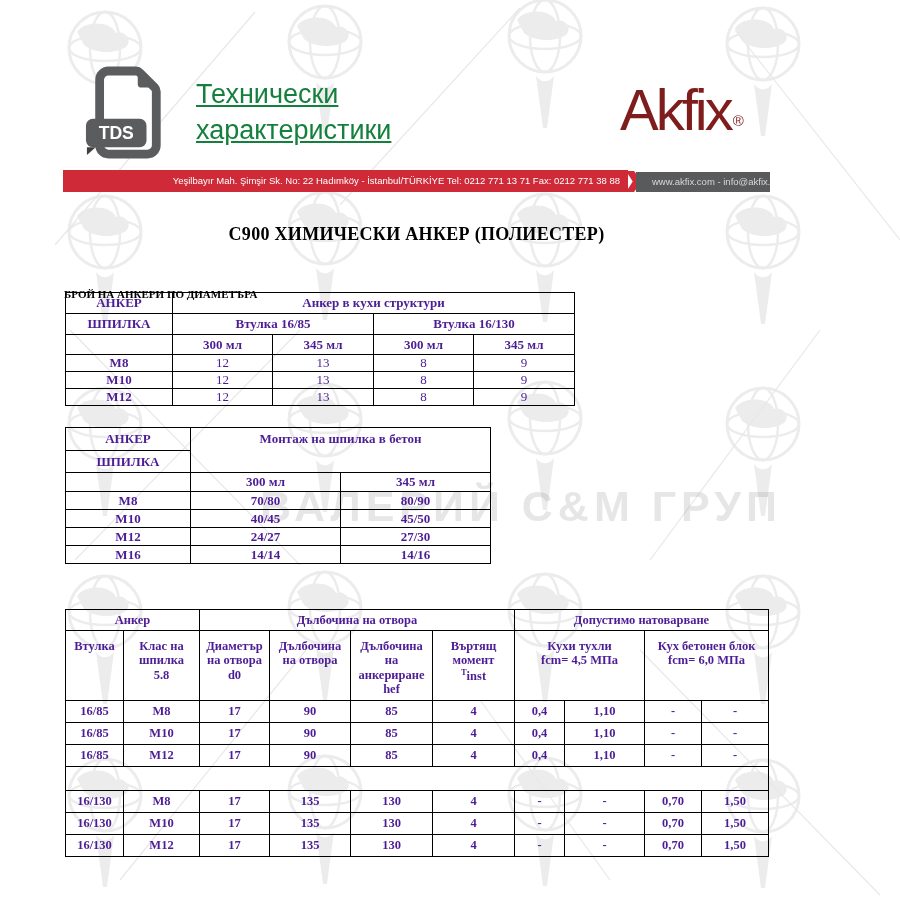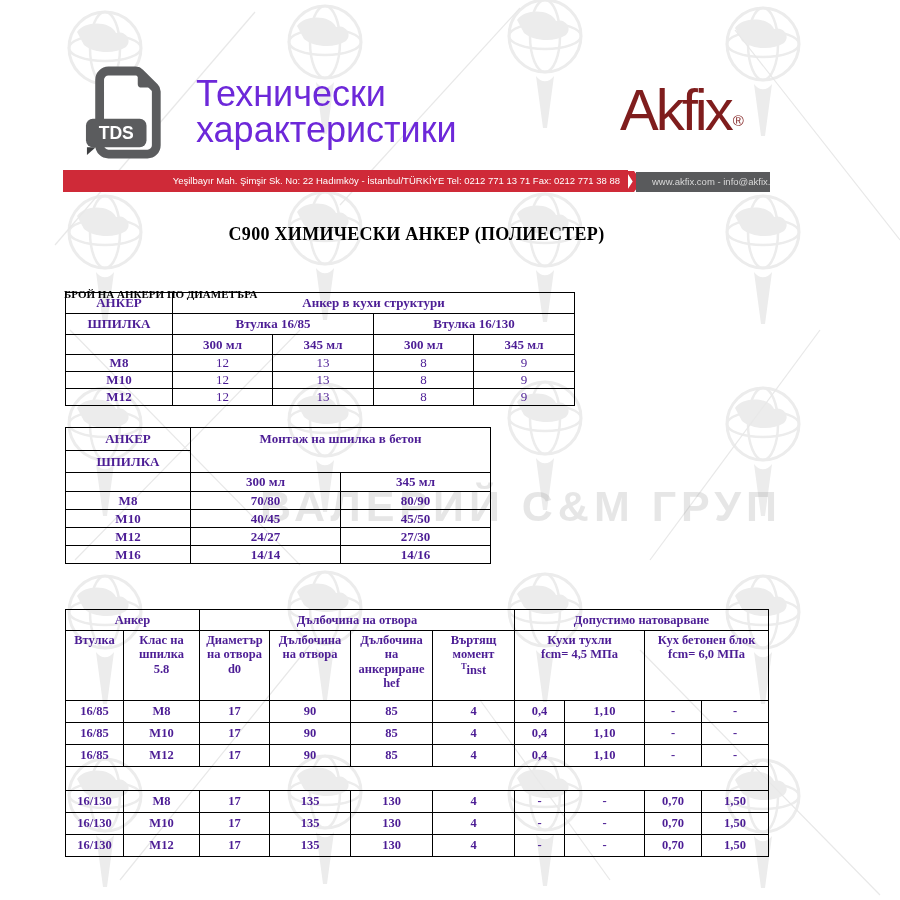--- a/index.html
+++ b/index.html
@@ -9,22 +9,22 @@
   
   .bg-svg{position:absolute;left:0;top:0;width:900px;height:900px;z-index:0;}
   .wm-text{position:absolute;left:244px;top:482px;z-index:0;
            font-family:"Liberation Sans",sans-serif;font-weight:bold;
            font-size:43px;letter-spacing:5px;color:#909090;opacity:.22;white-space:nowrap;margin-left:16px;}
 
   .fg{position:absolute;left:0;top:0;width:900px;height:900px;z-index:1;}
 
   
   .tds-icon{position:absolute;left:84px;top:64px;}
-  .doc-type{position:absolute;left:196px;top:76px;font-size:36px;line-height:36px;
-            color:#6d28d9;white-space:pre-line;}
+  .doc-type{position:absolute;left:196px;top:76px;font-size:27px;line-height:36px;
+            color:#15803d;white-space:pre-line;text-decoration:underline;}
   .brand{position:absolute;left:620px;top:80px;font-size:58px;font-weight:normal;
          color:#7f1d1d;letter-spacing:-3px;line-height:60px;}
   .brand .reg{font-size:15px;letter-spacing:0;position:relative;top:-4px;margin-left:2px;}
   .bar-red{position:absolute;left:63px;top:170px;width:565px;height:22px;background:#cf2a38;
            color:#ffffff;font-size:9.5px;line-height:22px;text-align:right;padding-right:8px;
            box-sizing:border-box;white-space:nowrap;overflow:hidden;}
   .bar-gray{position:absolute;left:636px;top:172px;width:134px;height:20px;background:#595a5c;
             color:#d8d8d8;font-size:9.5px;line-height:20px;padding-left:16px;
             box-sizing:border-box;white-space:nowrap;overflow:hidden;}
   .chevron{position:absolute;left:626px;top:171px;width:16px;height:21px;background:#cf2a38;
@@ -44,21 +44,21 @@
 
   .t1{position:absolute;left:65px;top:292px;font-size:13px;}
   .t1 .hr td{font-weight:bold;}
   .t1 .lab{font-weight:bold;}
 
   .t2{position:absolute;left:65px;top:427px;font-size:13px;font-weight:bold;}
   .t2 .grp{vertical-align:top;padding-top:3px;}
 
   .t3{position:absolute;left:65px;top:609px;font-size:12.5px;font-weight:bold;line-height:1.14;}
   .t3 .pre{white-space:pre-line;}
-  .t3 .top{vertical-align:top;padding-top:2px;}
+  .t3 .top{vertical-align:top;padding-top:8px;}
   .t3 sup{font-size:8.5px;}
   .t3 .tline{display:block;}
   .t3 td.sp{border-left:1px solid #000;border-right:1px solid #000;}
 </style>
 </head>
 <body>
 
 <div class="page">
 
   <svg class="bg-svg" viewBox="0 0 900 900">

